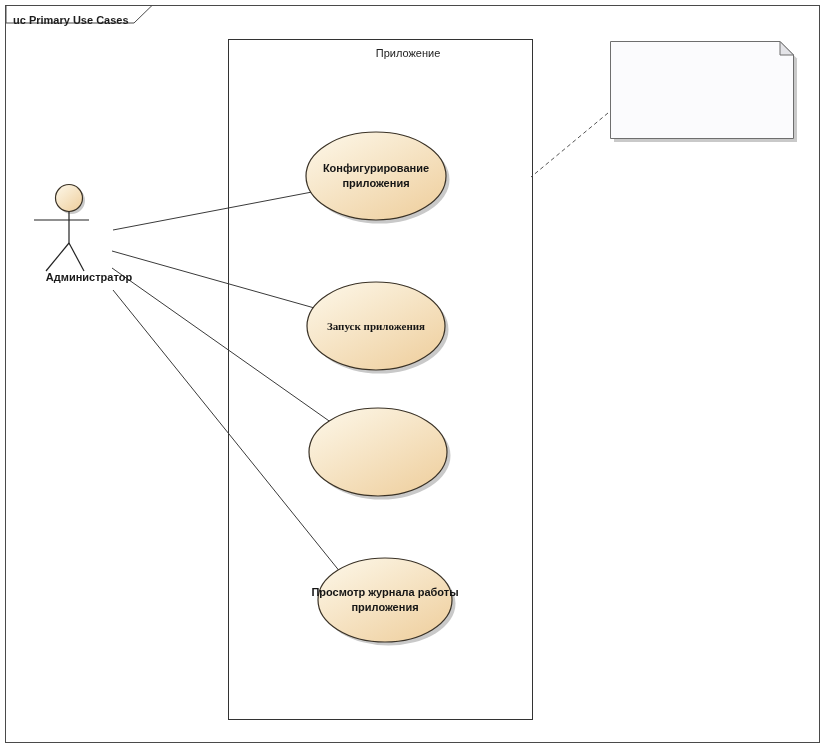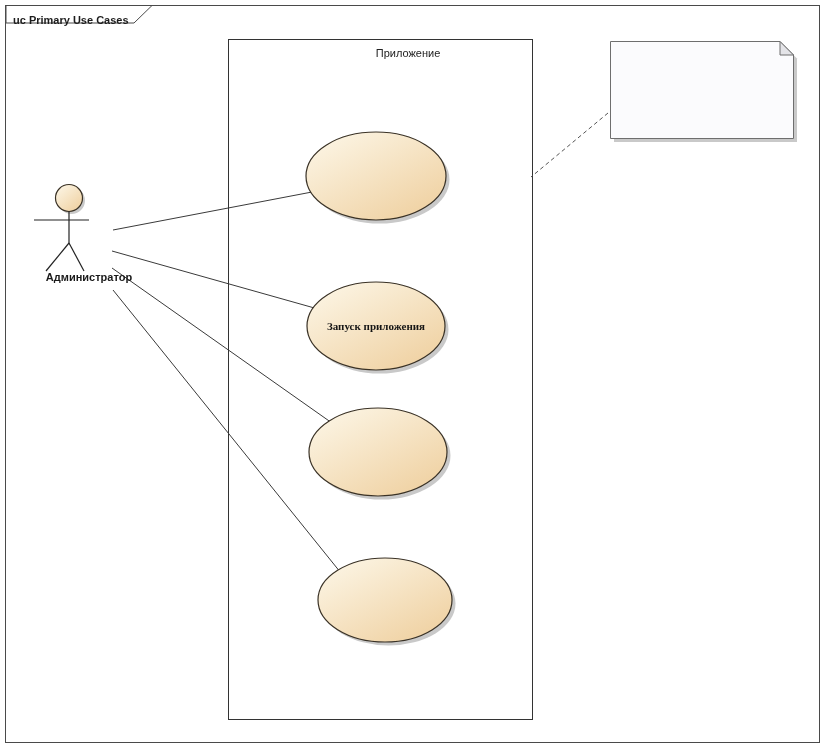--- a/index.html
+++ b/index.html
@@ -135,15 +135,17 @@
       <polygon points="614,45 783.5,45 797,58.5 797,142 614,142" fill="#c9c9c9"></polygon>
       <polygon points="610.5,41.5 780,41.5 793.5,55 793.5,138.5 610.5,138.5" fill="#fbfbfd" stroke="#6e6e6e" stroke-width="1"></polygon>
       <polygon points="780,41.5 780,55 793.5,55" fill="#e4e4e8" stroke="#6e6e6e" stroke-width="1"></polygon>
     </g>
   </svg>
 
   <div class="label frame-label">uc Primary Use Cases</div>
   <div class="label boundary-label">Приложение</div>
   <div class="label actor-label">Администратор</div>
 
+  <div class="uc-label uc1">Конфигурирование приложения</div>
   <div class="uc-label uc2">Запуск приложения</div>
+  <div class="uc-label uc4">Просмотр журнала работы приложения</div>
 
 </div>
 
 </body></html>

